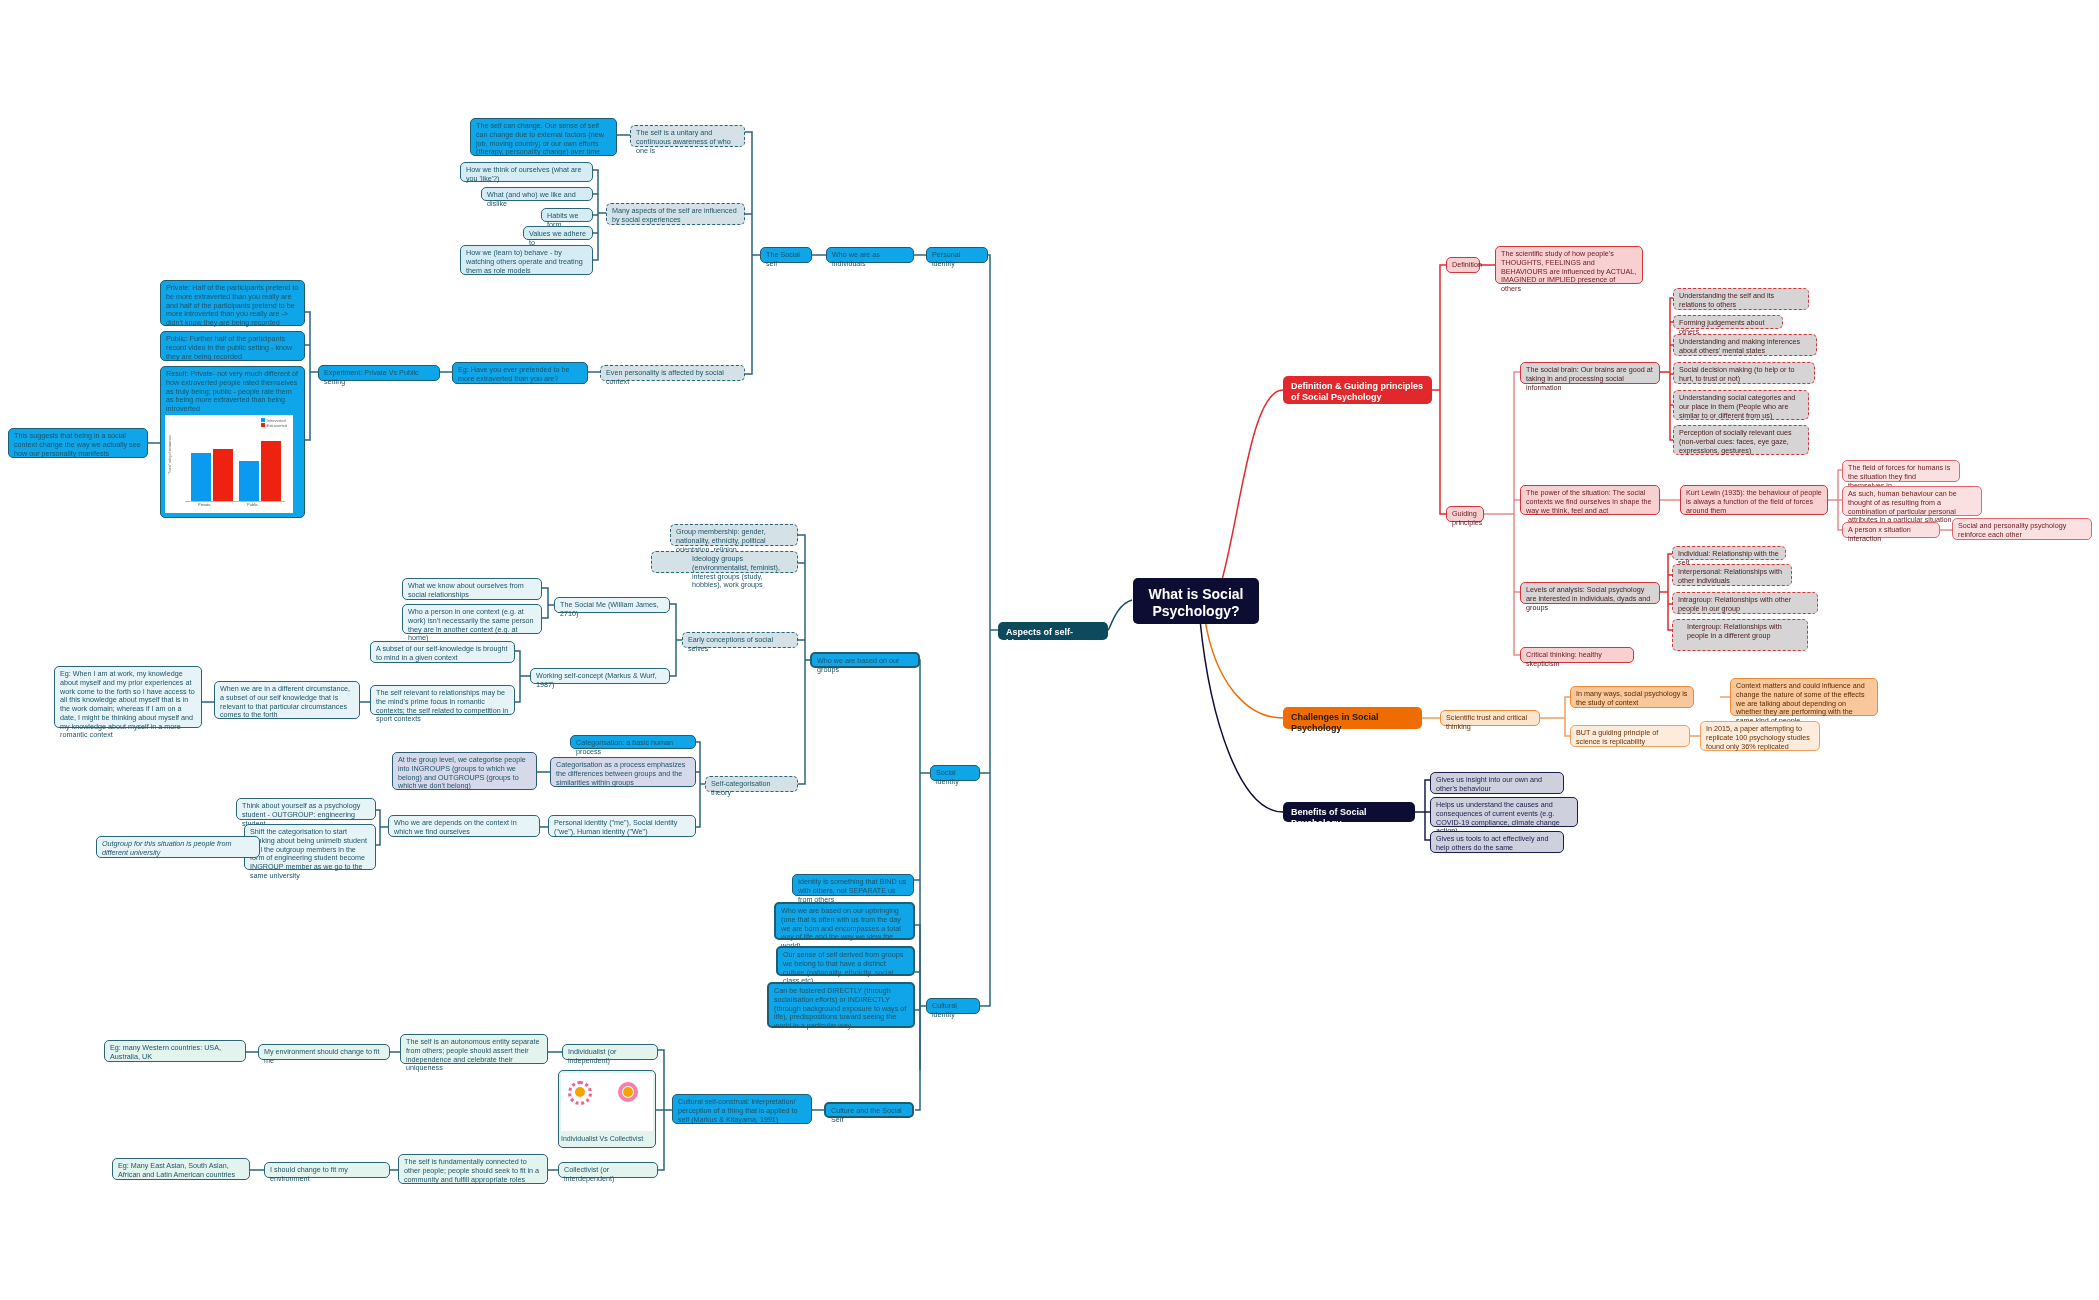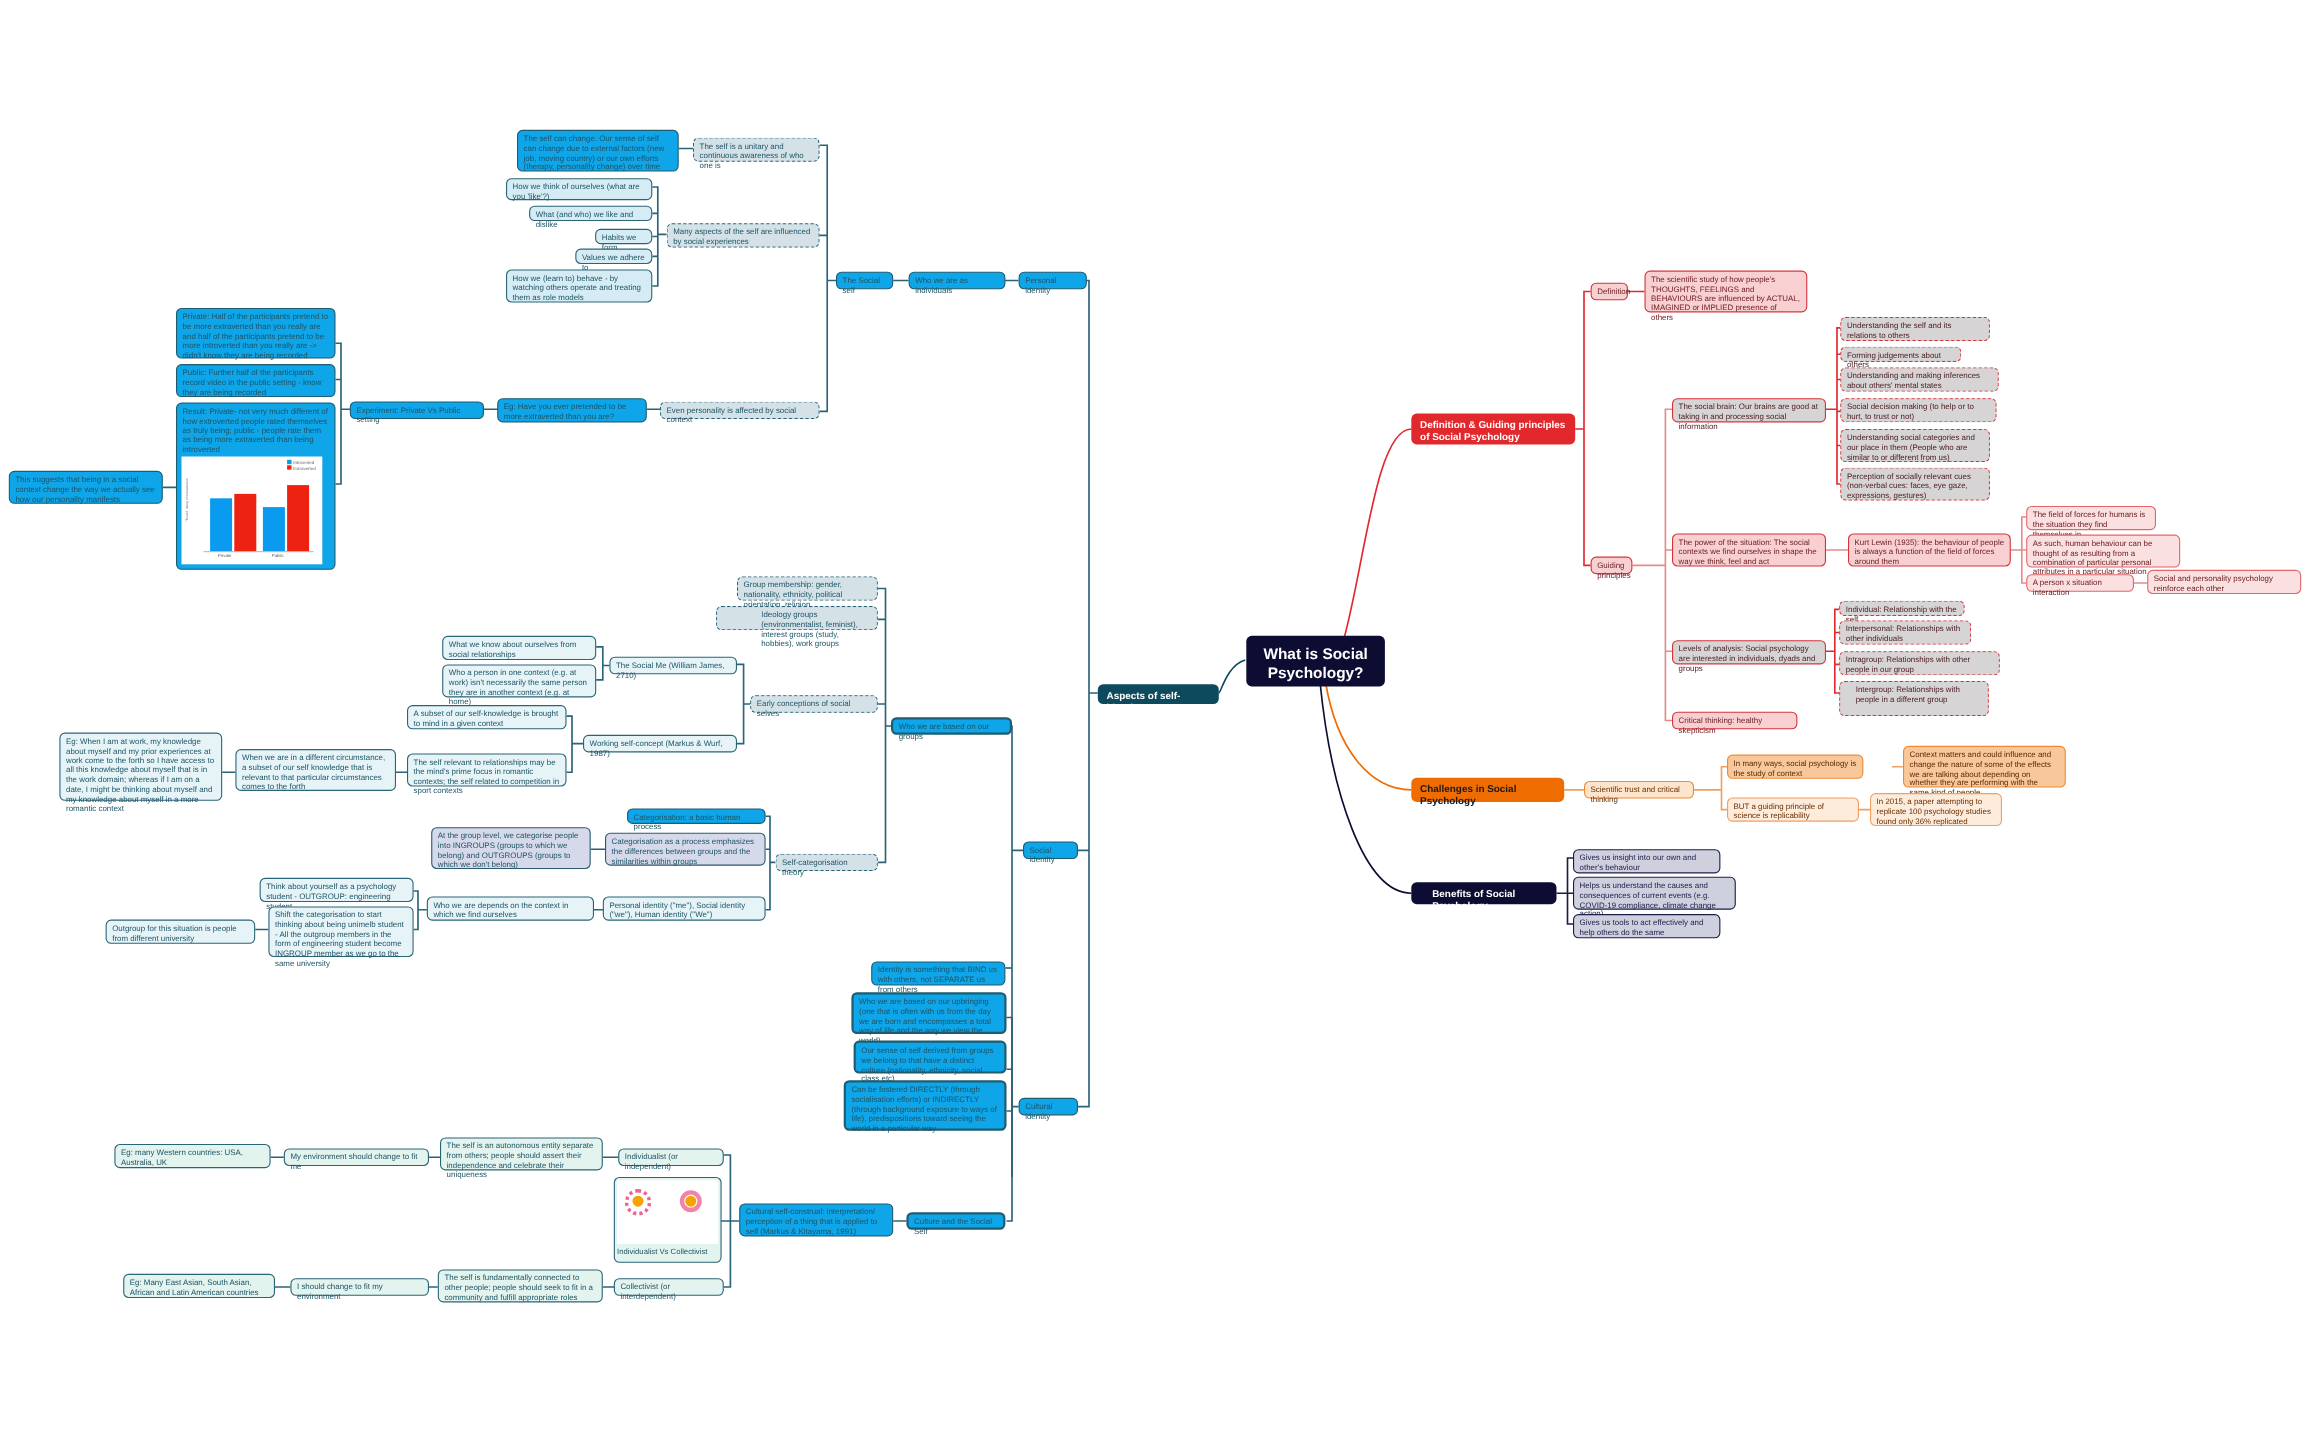--- a/index.html
+++ b/index.html
@@ -3,21 +3,21 @@
 <meta charset="utf-8">
 <style>
   html,body{margin:0;padding:0;background:#fff;}
   body{width:2099px;height:1300px;position:relative;overflow:hidden;font-family:"Liberation Sans","DejaVu Sans",sans-serif;}
   svg.links{position:absolute;left:0;top:0;width:2099px;height:1300px;pointer-events:none;}
   .n{position:absolute;box-sizing:border-box;font-size:7.2px;line-height:1.22;padding:3px 5px;border-radius:5px;border:1.5px solid #2a6478;color:#1d5466;background:#e4f0f4;white-space:normal;}
   .root{background:#0d0d33;color:#fff;border:none;font-size:14px;font-weight:bold;text-align:center;line-height:1.2;padding:8px 10px;border-radius:5px;}
   .main-teal{background:#0e4a5e;color:#fff;border:none;font-weight:bold;font-size:9px;padding:5px 8px;}
   .main-red{background:#e1282d;color:#fff;border:none;font-weight:bold;font-size:9px;padding:5px 8px;}
   .main-orange{background:#ef6c00;color:#1a1a1a;border:none;font-weight:bold;font-size:9px;padding:5px 8px;}
-  .main-navy{background:#0d0d33;color:#fff;border:none;font-weight:bold;font-size:9px;padding:5px 19px;}
+  .main-navy{background:#0d0d33;color:#fff;border:none;font-weight:bold;font-size:9px;padding:5px 8px;}
   .t1{background:#0ea5e9;border-color:#1e5c70;}
   .t2{background:#d6ecf4;}
   .t3{background:#e6f4f8;}
   .tlight{background:#eef8fb;}
   .dash{border-style:dashed;background:#d4e2e8;}
   .lav{background:#d6d9ea;border-color:#2a5a72;}
   .mint{background:#e3f3ee;border-color:#2a6478;}
   .r1{background:#f9d0d2;border-color:#d3343a;color:#6a1a1e;}
   .r2{background:#fbe0e1;border-color:#e0676b;color:#6a1a1e;}
   .rgray{background:#d6d4d4;border-color:#d3343a;border-style:dashed;color:#4a1a1e;}
@@ -120,21 +120,21 @@
 <div class="n t3" style="left:214px;top:681px;width:146px;height:38px;">When we are in a different circumstance, a subset of our self knowledge that is relevant to that particular circumstances comes to the forth</div>
 <div class="n t3" style="left:54px;top:666px;width:148px;height:62px;">Eg: When I am at work, my knowledge about myself and my prior experiences at work come to the forth so I have access to all this knowledge about myself that is in the work domain; whereas if I am on a date, I might be thinking about myself and my knowledge about myself in a more romantic context</div>
 <div class="n dash" style="left:705px;top:776px;width:93px;height:16px;">Self-categorisation theory</div>
 <div class="n t1" style="left:570px;top:735px;width:126px;height:14px;">Categorisation: a basic human process</div>
 <div class="n lav" style="left:550px;top:757px;width:146px;height:30px;">Categorisation as a process emphasizes the differences between groups and the similarities within groups</div>
 <div class="n lav" style="left:392px;top:752px;width:145px;height:38px;">At the group level, we categorise people into INGROUPS (groups to which we belong) and OUTGROUPS (groups to which we don't belong)</div>
 <div class="n t3" style="left:548px;top:815px;width:148px;height:22px;">Personal identity ("me"), Social identity ("we"), Human identity ("We")</div>
 <div class="n t3" style="left:388px;top:815px;width:152px;height:22px;">Who we are depends on the context in which we find ourselves</div>
 <div class="n t3" style="left:236px;top:798px;width:140px;height:22px;">Think about yourself as a psychology student - OUTGROUP: engineering student</div>
 <div class="n t3" style="left:244px;top:824px;width:132px;height:46px;">Shift the categorisation to start thinking about being unimelb student - All the outgroup members in the form of engineering student become INGROUP member as we go to the same university</div>
-<div class="n t3" style="left:96px;top:836px;width:136px;height:22px;">Outgroup for this situation is people from different university</div>
+<div class="n t3" style="left:96px;top:836px;width:164px;height:22px;font-style:italic;">Outgroup for this situation is people from different university</div>
 <div class="n t1" style="left:792px;top:874px;width:122px;height:22px;">Identity is something that BIND us with others, not SEPARATE us from others</div>
 
 <div class="n t1" style="left:926px;top:998px;width:54px;height:16px;">Cultural identity</div>
 <div class="n t1" style="left:774px;top:902px;width:141px;height:38px;border-width:2px;">Who we are based on our upbringing (one that is often with us from the day we are born and encompasses a total way of life and the way we view the world)</div>
 <div class="n t1" style="left:776px;top:946px;width:139px;height:30px;border-width:2px;">Our sense of self derived from groups we belong to that have a distinct culture (nationality, ethnicity, social class etc)</div>
 <div class="n t1" style="left:767px;top:982px;width:148px;height:46px;border-width:2px;">Can be fostered DIRECTLY (through socialisation efforts) or INDIRECTLY (through background exposure to ways of life), predispositions toward seeing the world in a particular way</div>
 <div class="n t1" style="left:824px;top:1102px;width:90px;height:16px;border-width:2px;">Culture and the Social Self</div>
 <div class="n t1" style="left:672px;top:1094px;width:140px;height:30px;">Cultural self-construal: interpretation/ perception of a thing that is applied to self (Markus &amp; Kitayama, 1991)</div>
 <div class="n mint" style="left:558px;top:1070px;width:98px;height:78px;padding:2px;">
   <div style="height:58px;background:#fff;position:relative;">

